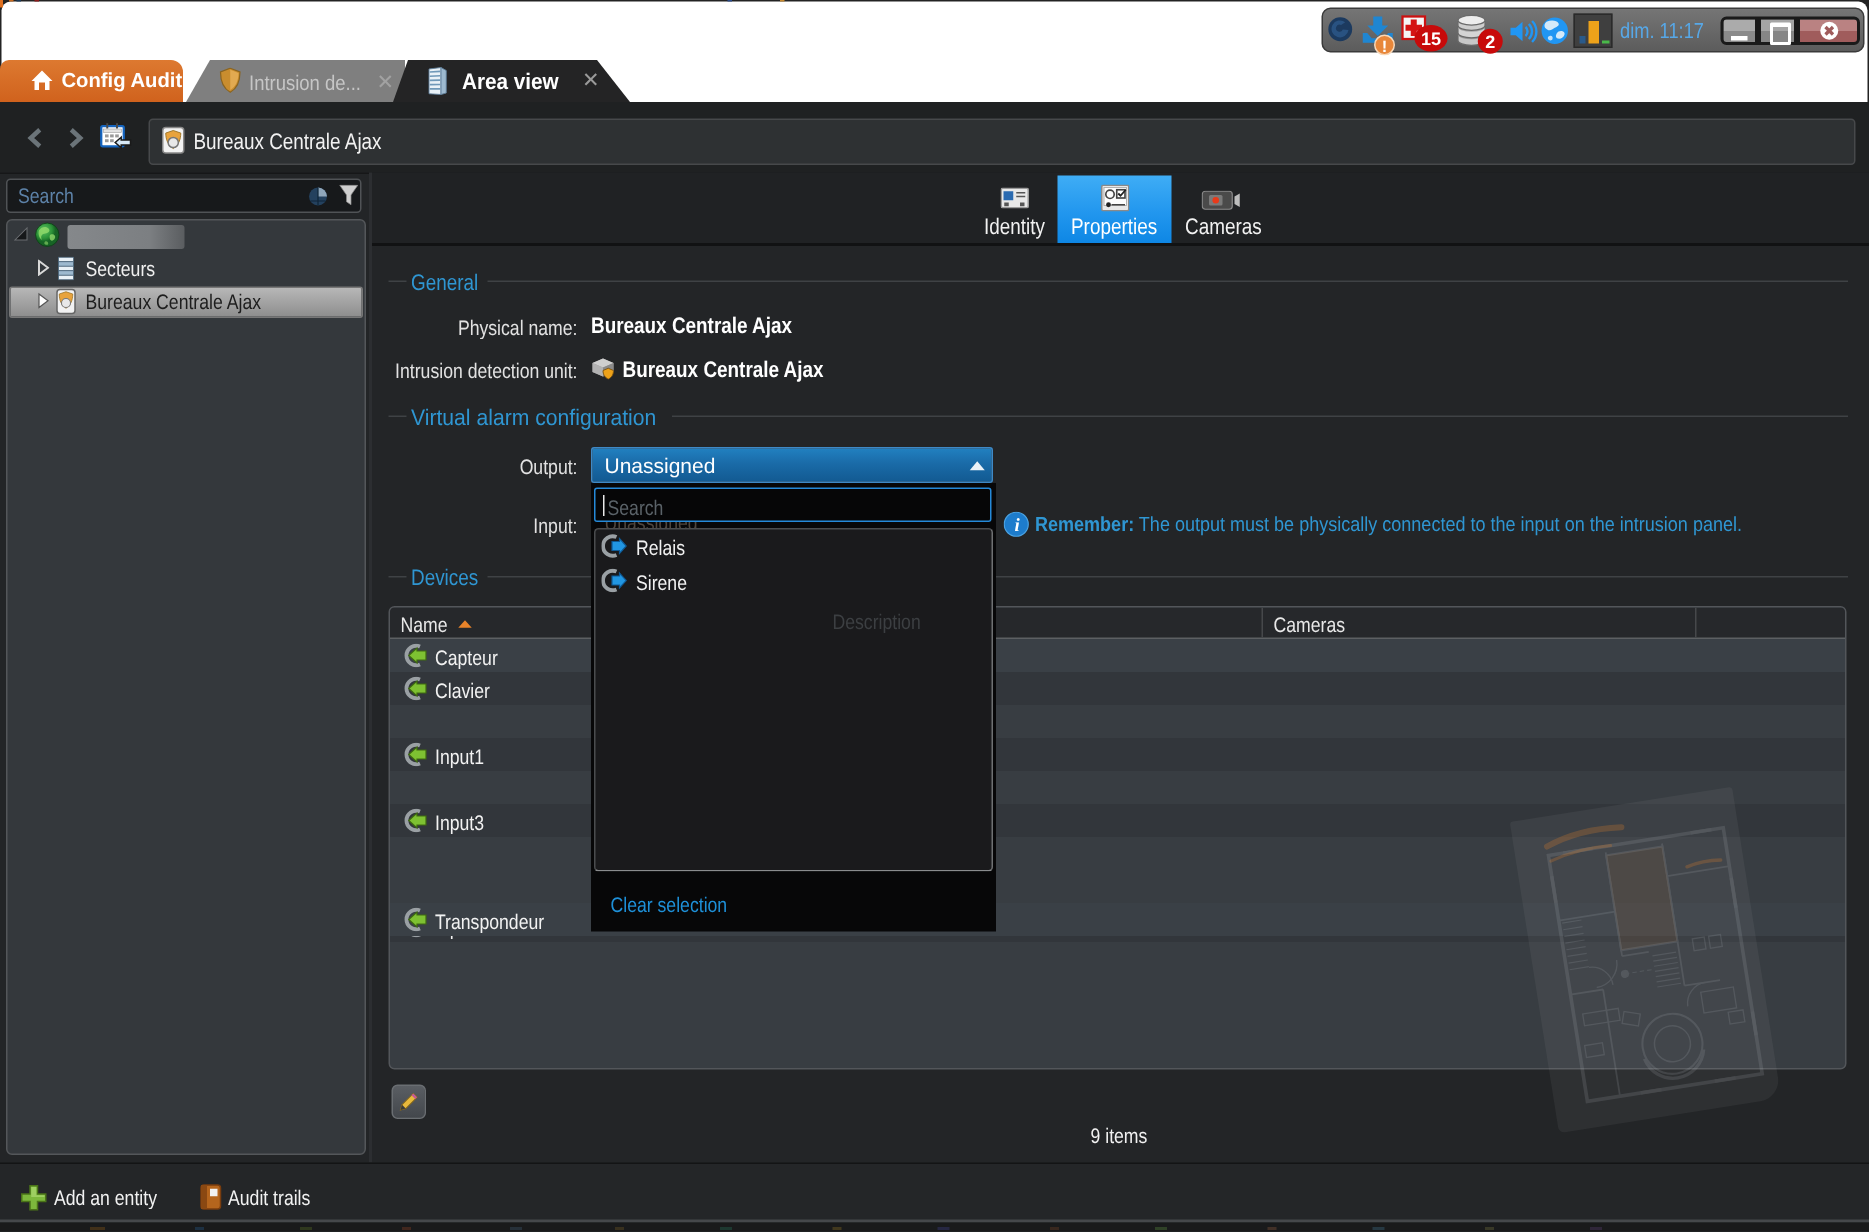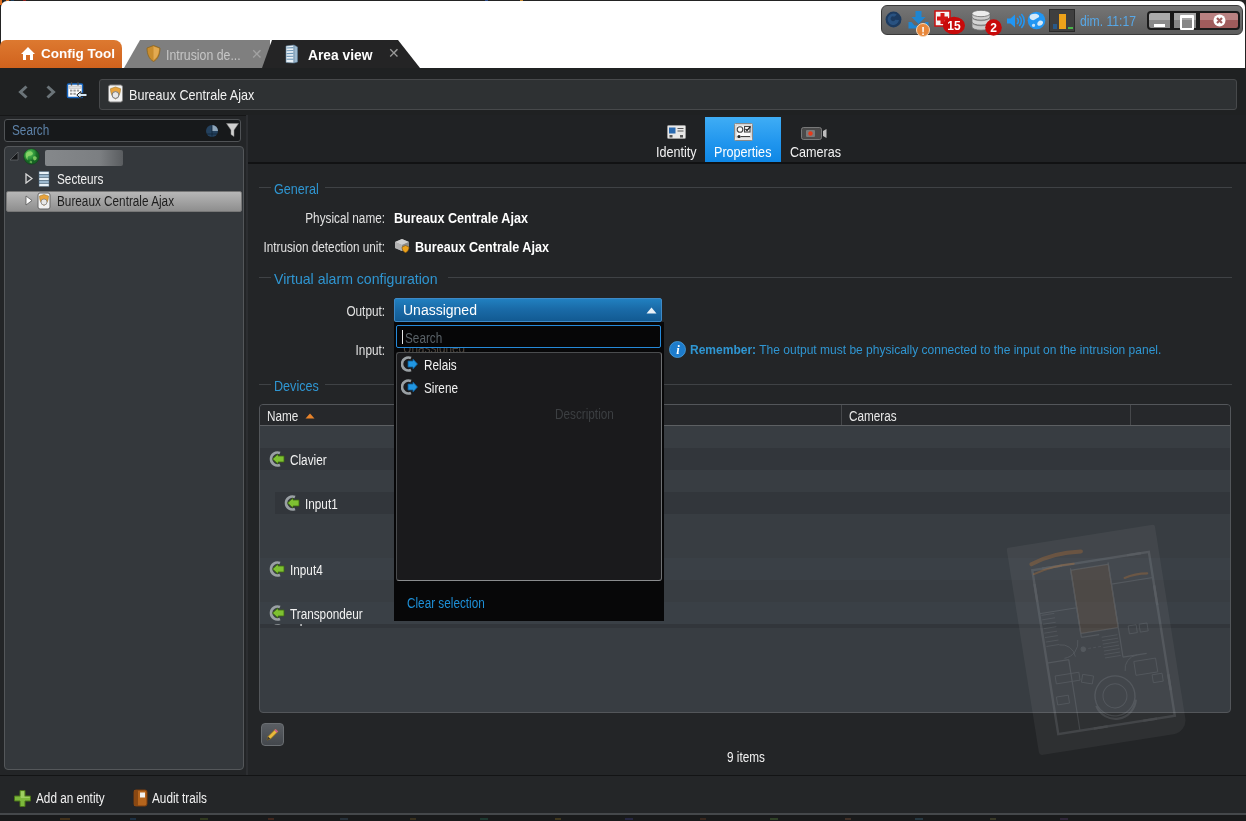--- a/index.html
+++ b/index.html
@@ -101,21 +101,21 @@
       </svg>
     </div>
   </div>
 
   <div class="abs" style="left:0;top:40px;width:122px;height:28px;background:linear-gradient(#dd7930,#d0621d);border-radius:6px 8px 0 0;"></div>
   <div class="abs" style="left:20px;top:46px;">
     <svg width="16" height="15" viewBox="0 0 16 15">
       <path d="M8 1 L15 8 L13 8 L13 14 L10 14 L10 9 L6 9 L6 14 L3 14 L3 8 L1 8 Z" fill="#ffffff"></path>
     </svg>
   </div>
-  <div class="abs" style="left:41px;top:46px;font-size:13.5px;font-weight:bold;color:#ffffff;">Config Tool</div>
+  <div class="abs" style="left:41px;top:46px;font-size:13.5px;font-weight:bold;color:#ffffff;">Config Audit</div>
 
   <div class="abs" style="left:124px;top:40px;width:146px;height:28px;background:#7f7f7f;clip-path:polygon(16px 0,100% 0,100% 100%,0 100%);border-radius:6px 0 0 0;"></div>
   <div class="abs" style="left:146px;top:45px;">
     <svg width="15" height="17" viewBox="0 0 15 17">
       <path d="M7.5 0.5 L14 3 C14 9 12 14 7.5 16.5 C3 14 1 9 1 3 Z" fill="#c98d2e" stroke="#8a6420" stroke-width="0.8"></path>
       <path d="M7.5 1.5 L13 3.6 C13 8 11.5 12.6 7.5 15 Z" fill="#e8b25a" opacity="0.8"></path>
     </svg>
   </div>
   <div class="abs" style="left:166px;top:47px;font-size:14px;color:#c6c6c6;transform:scaleX(0.88);transform-origin:0 50%;">Intrusion de...</div>
   <div class="abs" style="left:251px;top:46px;font-size:14px;color:#a2a2a2;">✕</div>
@@ -358,46 +358,55 @@
         <div class="abs" style="left:870px;top:0;width:1px;height:20px;background:#46484b;"></div>
       </div>
 
       <div id="rows"></div>
       <style>
         .trow{position:absolute;left:0;width:970px;height:22px;}
         .rl{background:#3a4046;} .rd{background:#32363b;}
         .rtxt{position:absolute;left:30px;top:4px;font-size:14px;color:#f2f2f2;display:inline-block;transform:scaleX(0.84);transform-origin:0 50%;}
         .ricon{position:absolute;left:8px;top:3px;}
       </style>
+      <div class="trow rl" style="top:21px;">
+          <span class="ricon">
+            <svg width="17" height="16" viewBox="0 0 17 16">
+              <path d="M12 2 A6.5 6.5 0 1 0 12 14" fill="none" stroke="#9aa0a4" stroke-width="2.6"></path>
+              <path d="M16 5 L10 5 L10 3 L4.5 8 L10 13 L10 11 L16 11 Z" fill="#7ec132" stroke="#3e6a10" stroke-width="0.8"></path>
+            </svg>
+          </span>
+          <span class="rtxt">Capteur</span>
+        </div>
       <div class="trow rd" style="top:43px;">
           <span class="ricon">
             <svg width="17" height="16" viewBox="0 0 17 16">
               <path d="M12 2 A6.5 6.5 0 1 0 12 14" fill="none" stroke="#9aa0a4" stroke-width="2.6"></path>
               <path d="M16 5 L10 5 L10 3 L4.5 8 L10 13 L10 11 L16 11 Z" fill="#7ec132" stroke="#3e6a10" stroke-width="0.8"></path>
             </svg>
           </span>
           <span class="rtxt">Clavier</span>
         </div>
-      <div class="trow rd" style="top:87px;margin-left:15px;">
+      <div class="trow rd" style="top:87px;">
           <span class="ricon">
             <svg width="17" height="16" viewBox="0 0 17 16">
               <path d="M12 2 A6.5 6.5 0 1 0 12 14" fill="none" stroke="#9aa0a4" stroke-width="2.6"></path>
               <path d="M16 5 L10 5 L10 3 L4.5 8 L10 13 L10 11 L16 11 Z" fill="#7ec132" stroke="#3e6a10" stroke-width="0.8"></path>
             </svg>
           </span>
           <span class="rtxt">Input1</span>
         </div>
-      <div class="trow rl" style="top:153px;">
+      <div class="trow rd" style="top:131px;">
           <span class="ricon">
             <svg width="17" height="16" viewBox="0 0 17 16">
               <path d="M12 2 A6.5 6.5 0 1 0 12 14" fill="none" stroke="#9aa0a4" stroke-width="2.6"></path>
               <path d="M16 5 L10 5 L10 3 L4.5 8 L10 13 L10 11 L16 11 Z" fill="#7ec132" stroke="#3e6a10" stroke-width="0.8"></path>
             </svg>
           </span>
-          <span class="rtxt">Input4</span>
+          <span class="rtxt">Input3</span>
         </div>
       <div class="trow rd" style="top:189px;margin-top:12px;">
           <span class="ricon">
             <svg width="17" height="16" viewBox="0 0 17 16">
               <path d="M12 2 A6.5 6.5 0 1 0 12 14" fill="none" stroke="#9aa0a4" stroke-width="2.6"></path>
               <path d="M16 5 L10 5 L10 3 L4.5 8 L10 13 L10 11 L16 11 Z" fill="#7ec132" stroke="#3e6a10" stroke-width="0.8"></path>
             </svg>
           </span>
           <span class="rtxt">Input5</span>
         </div>

